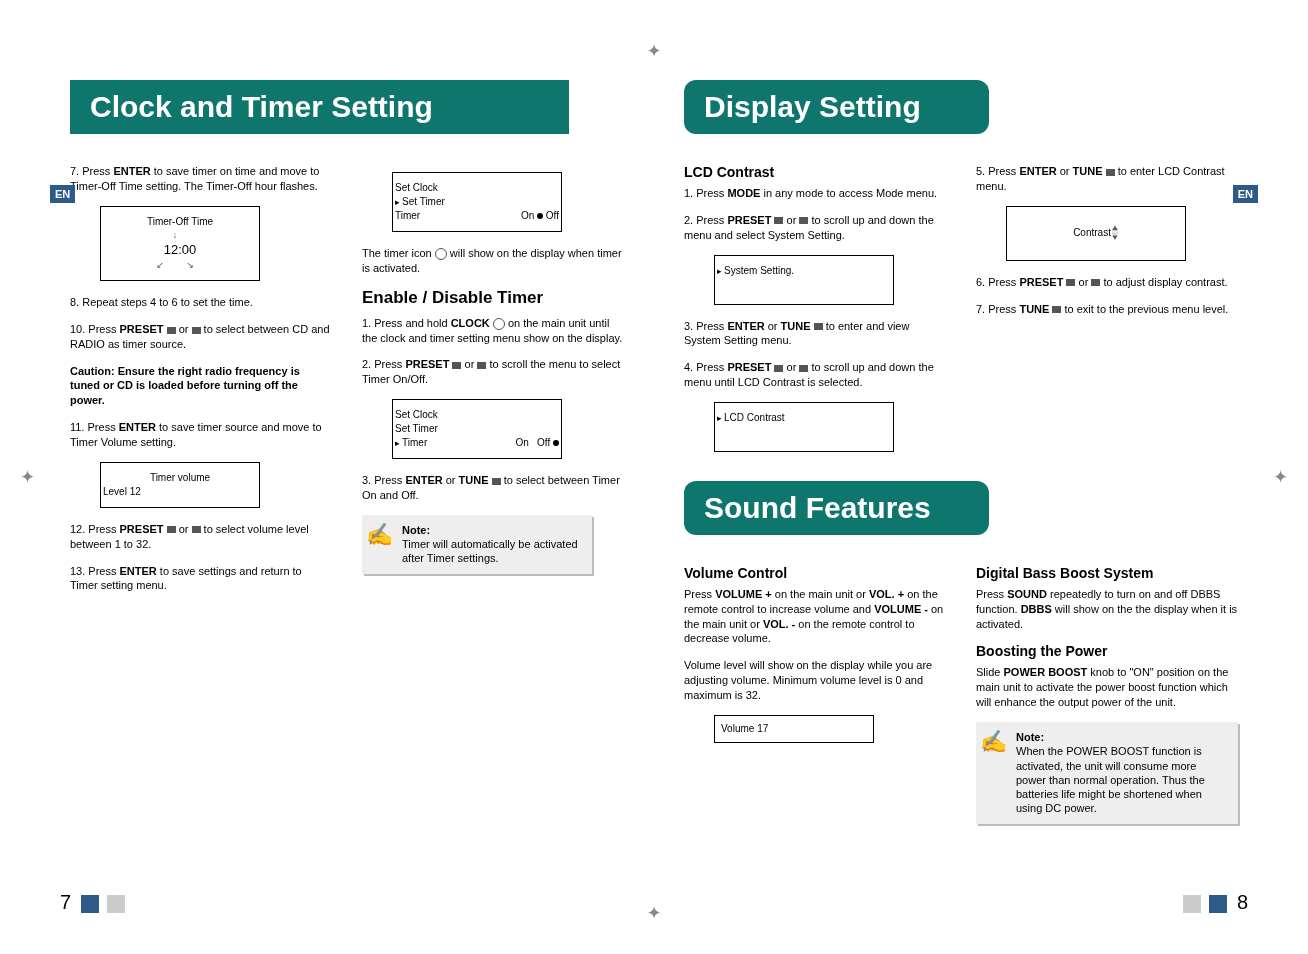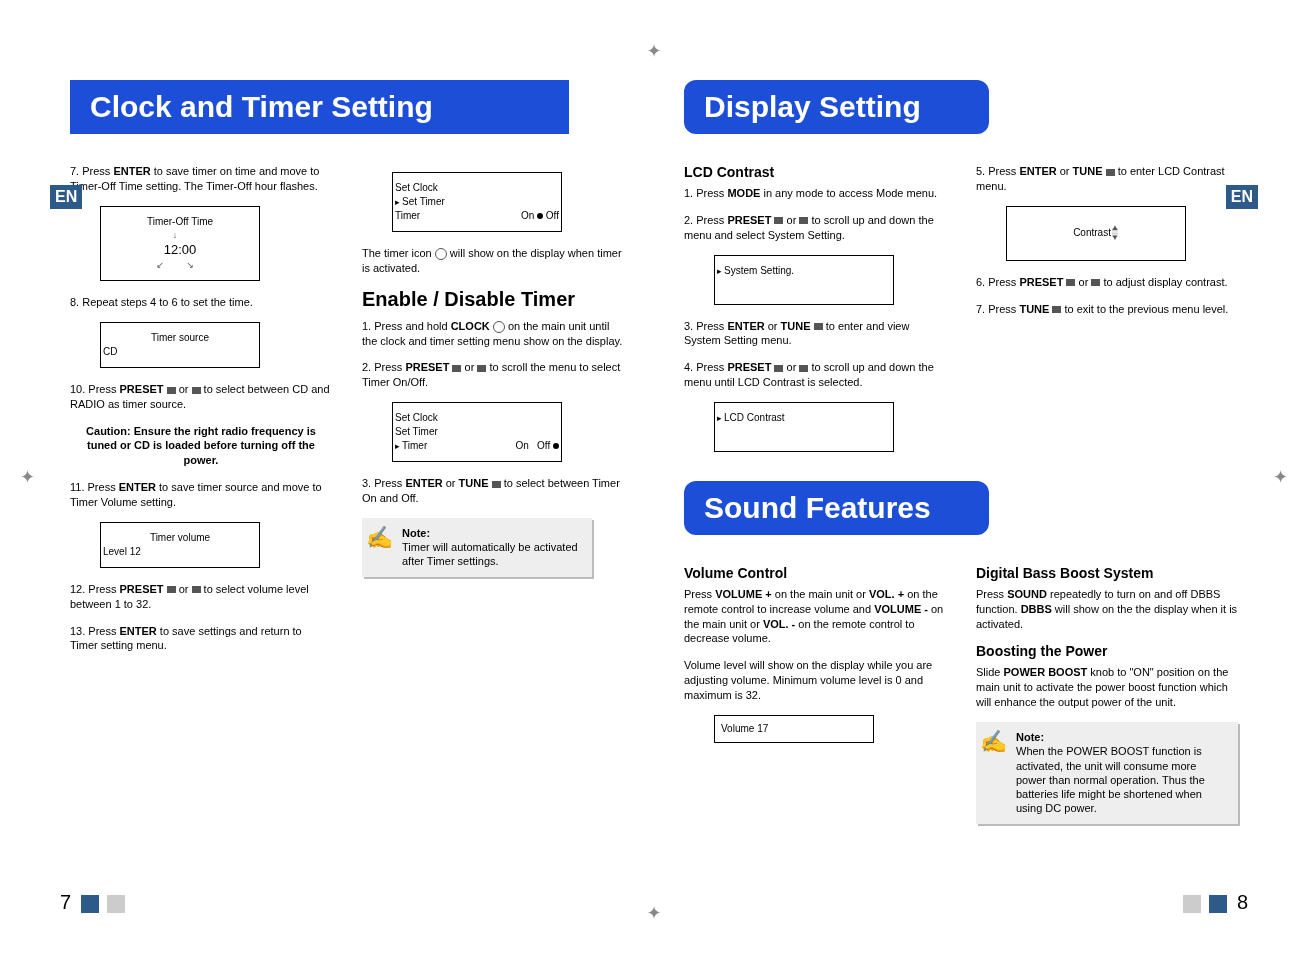--- a/index.html
+++ b/index.html
@@ -17,49 +17,49 @@
     width: 100%;
     height: 100%;
   }
   .page {
     width: 50%;
     padding: 80px 30px 30px 70px;
     position: relative;
   }
   .page.right { padding: 80px 70px 30px 30px; }
   .header-bar {
-    background: #1d4ed8;
+    background: #0f766e;
     color: #fff;
     font-size: 30px;
     font-weight: bold;
     padding: 10px 20px;
     margin-bottom: 30px;
     width: 90%;
   }
   .header-bar.indent { margin-left: 0; border-radius: 12px; }
   .en-badge {
     background: #2e5a8a;
     color: #fff;
     font-weight: bold;
-    font-size: 16px;
+    font-size: 11px;
     padding: 3px 5px;
     position: absolute;
   }
   .en-left { left: 50px; top: 185px; }
   .en-right { right: 50px; top: 185px; }
   .cols {
     display: flex;
     gap: 30px;
   }
   .col { flex: 1; }
   .step { margin-bottom: 12px; line-height: 1.35; }
   .step b { font-weight: bold; }
-  .caution { font-weight: bold; margin-bottom: 12px; line-height:1.35;text-align:center; }
+  .caution { font-weight: bold; margin-bottom: 12px; line-height:1.35; }
   .section-h2 {
-    font-size: 20px;
+    font-size: 17px;
     font-weight: bold;
     margin-bottom: 8px;
     margin-top: 4px;
   }
   .section-h3 {
     font-size: 14px;
     font-weight: bold;
     margin-bottom: 6px;
   }
   .display-box {
@@ -155,24 +155,20 @@
         </p>
         <div class="display-box" style="text-align:center;">
           <div class="timer-off-graphic">
             <div>Timer-Off Time</div>
             <div class="arrows">↓</div>
             <span class="time">12:00</span>
             <div class="arrows">↙ ↘</div>
           </div>
         </div>
         <p class="step">8. Repeat steps 4 to 6 to set the time.</p>
-        <div class="display-box">
-          <div style="text-align:center;">Timer source</div>
-          <div>CD</div>
-        </div>
         <p class="step">
           <span>10.  Press </span><b>PRESET </b><span class="icon-sq"></span><span> or </span><span class="icon-sq"></span><span> to select between CD and RADIO as timer source.</span>
         </p>
         <p class="caution">Caution:  Ensure the right radio frequency is tuned or CD is loaded before turning off the power.</p>
         <p class="step">
           <span>11. Press </span><b>ENTER</b><span> to save timer source and move to Timer Volume  setting.</span>
         </p>
         <div class="display-box">
           <div style="text-align:center;">Timer volume</div>
           <div>Level     12</div>

